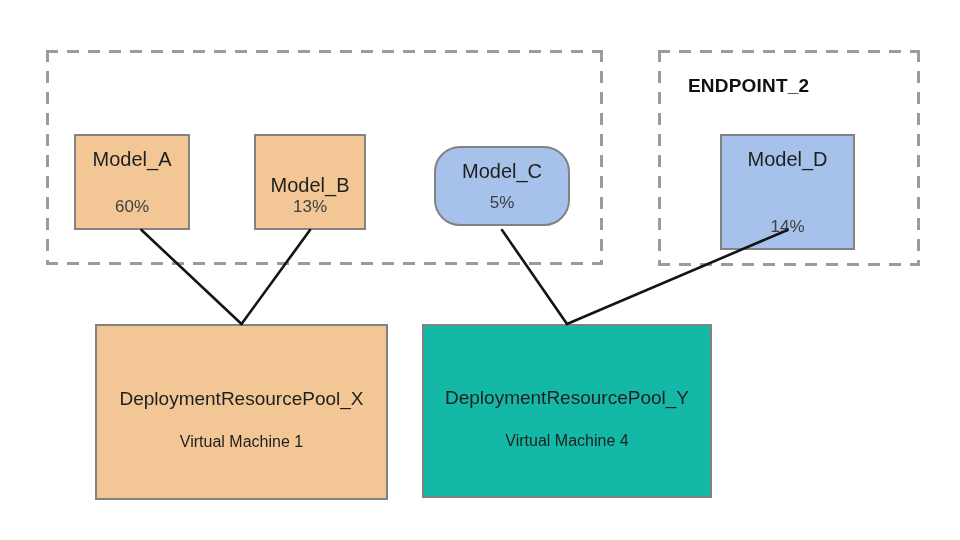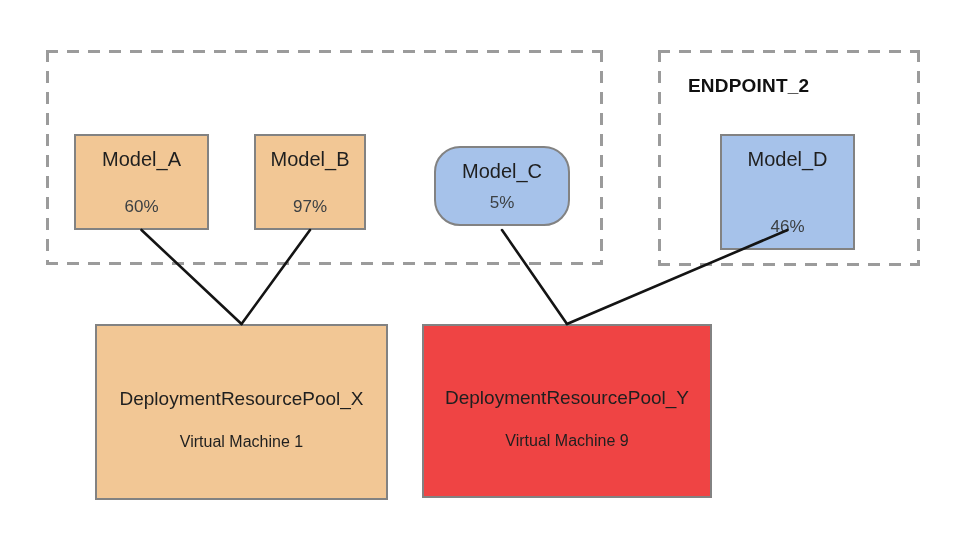--- a/index.html
+++ b/index.html
@@ -48,21 +48,21 @@
   .model-box {
     position: absolute;
     box-sizing: border-box;
     border: 2px solid #828282;
     display: flex;
     flex-direction: column;
     align-items: center;
     justify-content: space-between;
     padding: 12px 4px 11px 4px;
   }
-  #model-a { left: 28px;  top: 84px; width: 135px; height: 96px; }
+  #model-a { left: 28px;  top: 84px; width: 116px; height: 96px; }
   #model-b { left: 208px; top: 84px; width: 112px; height: 96px; }
   #model-c { left: 388px; top: 96px; width: 136px; height: 80px; border-radius: 26px; }
   #model-d { left: 62px;  top: 84px; width: 135px; height: 116px; }
 
   .model-name {
     font-size: 20px;
     color: #1f1f1f;
     white-space: nowrap;
   }
   .model-traffic {
@@ -121,43 +121,43 @@
       <line x1="787.5" y1="230" x2="567" y2="324" stroke="#141414" stroke-width="2.6" stroke-linecap="round"></line>
     </svg>
 
   <div class="endpoint-box" id="endpoint-1">
 
     <div class="model-box" id="model-a" style="background: rgb(242, 199, 149);">
       <div class="model-name">Model_A</div>
       <div class="model-traffic">60%</div>
     </div>
 
-    <div class="model-box" id="model-b" style="background: rgb(242, 199, 149);">
+    <div class="model-box" id="model-b" style="background: rgb(242, 199, 149); justify-content: flex-end;">
       <div class="model-name">Model_B</div>
-      <div class="model-traffic">97%</div>
+      <div class="model-traffic">13%</div>
     </div>
 
     <div class="model-box" id="model-c" style="background: rgb(166, 194, 234);">
       <div class="model-name">Model_C</div>
       <div class="model-traffic">5%</div>
     </div>
   </div>
 
   <div class="endpoint-box" id="endpoint-2">
     <div class="endpoint-label">ENDPOINT_2</div>
 
     <div class="model-box" id="model-d" style="background: rgb(166, 194, 234);">
       <div class="model-name">Model_D</div>
-      <div class="model-traffic">46%</div>
+      <div class="model-traffic">14%</div>
     </div>
   </div>
 
   <div class="pool-box" id="pool-x" style="background: rgb(242, 199, 149);">
     <div class="pool-name">DeploymentResourcePool_X</div>
     <div class="pool-machine">Virtual Machine 1</div>
   </div>
 
-  <div class="pool-box" id="pool-y" style="background: #ef4444;">
+  <div class="pool-box" id="pool-y" style="background: #14b8a6;">
     <div class="pool-name">DeploymentResourcePool_Y</div>
-    <div class="pool-machine">Virtual Machine 9</div>
+    <div class="pool-machine">Virtual Machine 4</div>
   </div>
 
 </div>
 
 </body></html>

